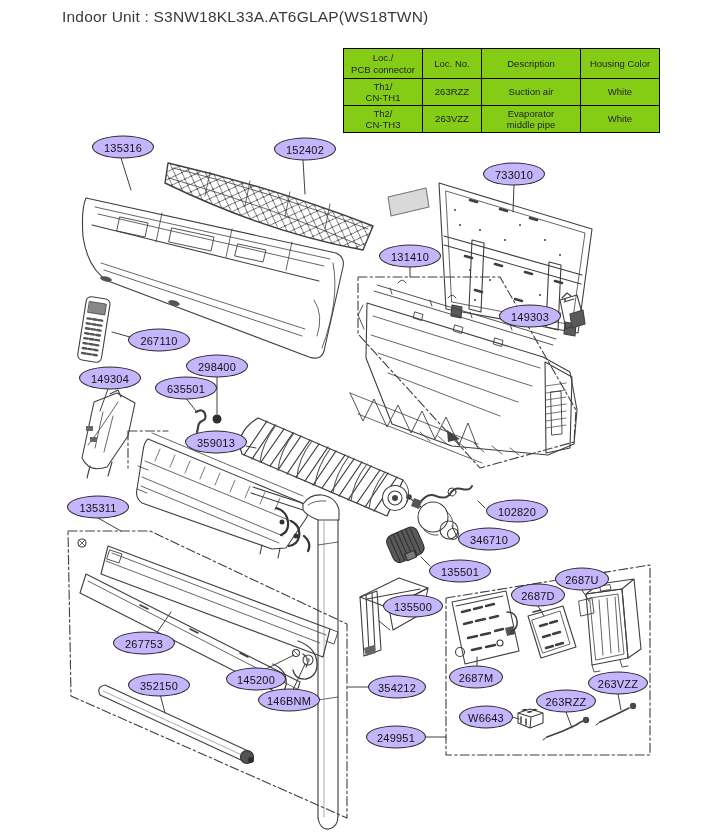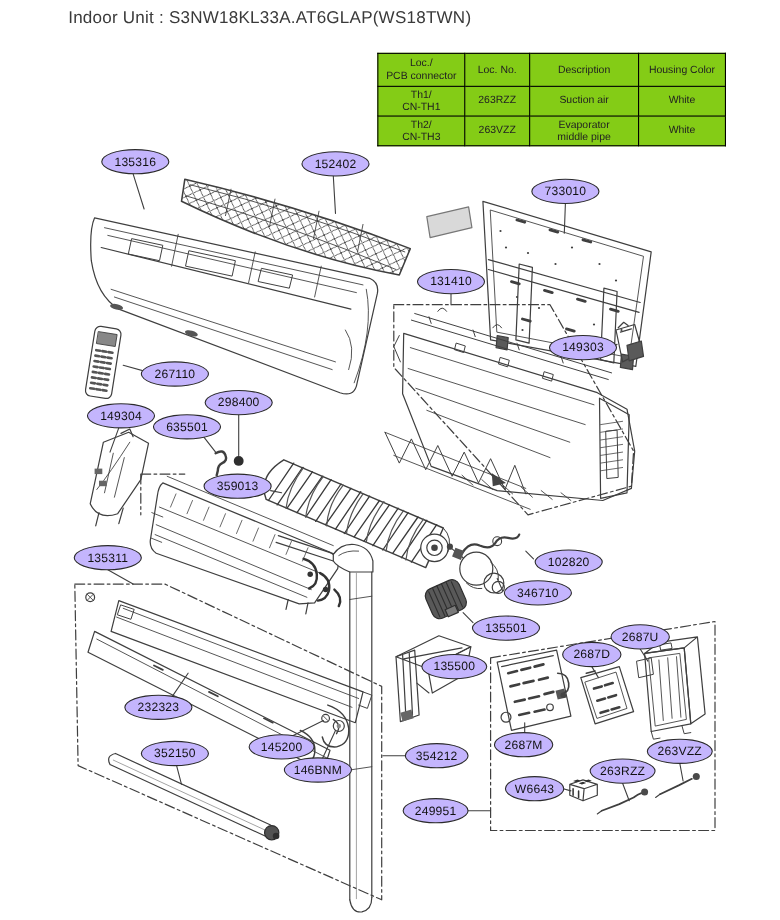--- a/index.html
+++ b/index.html
@@ -318,32 +318,32 @@
     </g>
   </svg>
 
   <div class="callout" style="left:123px;top:147px;width:60px">135316</div>
   <div class="callout" style="left:305px;top:149px;width:60px">152402</div>
   <div class="callout" style="left:514px;top:174px;width:60px">733010</div>
   <div class="callout" style="left:410px;top:256px;width:60px">131410</div>
   <div class="callout" style="left:530px;top:316px;width:60px">149303</div>
   <div class="callout" style="left:159px;top:340px;width:60px">267110</div>
   <div class="callout" style="left:217px;top:366px;width:60px">298400</div>
-  <div class="callout" style="left:170px;top:388px;width:60px">635501</div>
+  <div class="callout" style="left:186px;top:388px;width:60px">635501</div>
   <div class="callout" style="left:110px;top:378px;width:60px">149304</div>
   <div class="callout" style="left:216px;top:442px;width:60px">359013</div>
   <div class="callout" style="left:98px;top:507px;width:60px">135311</div>
   <div class="callout" style="left:517px;top:511px;width:60px">102820</div>
   <div class="callout" style="left:489px;top:539px;width:60px">346710</div>
   <div class="callout" style="left:460px;top:571px;width:60px">135501</div>
   <div class="callout" style="left:582px;top:579px;width:52px">2687U</div>
   <div class="callout" style="left:538px;top:595px;width:52px">2687D</div>
   <div class="callout" style="left:413px;top:606px;width:58px">135500</div>
   <div class="callout" style="left:476px;top:677px;width:52px">2687M</div>
-  <div class="callout" style="left:144px;top:643px;width:60px">232323</div>
+  <div class="callout" style="left:144px;top:643px;width:60px">267753</div>
   <div class="callout" style="left:256px;top:679px;width:58px">145200</div>
   <div class="callout" style="left:289px;top:700px;width:60px">146BNM</div>
   <div class="callout" style="left:159px;top:685px;width:60px">352150</div>
   <div class="callout" style="left:397px;top:687px;width:56px">354212</div>
   <div class="callout" style="left:618px;top:683px;width:58px">263VZZ</div>
   <div class="callout" style="left:566px;top:701px;width:58px">263RZZ</div>
   <div class="callout" style="left:486px;top:717px;width:52px">W6643</div>
   <div class="callout" style="left:396px;top:737px;width:58px">249951</div>
 
 </div>

